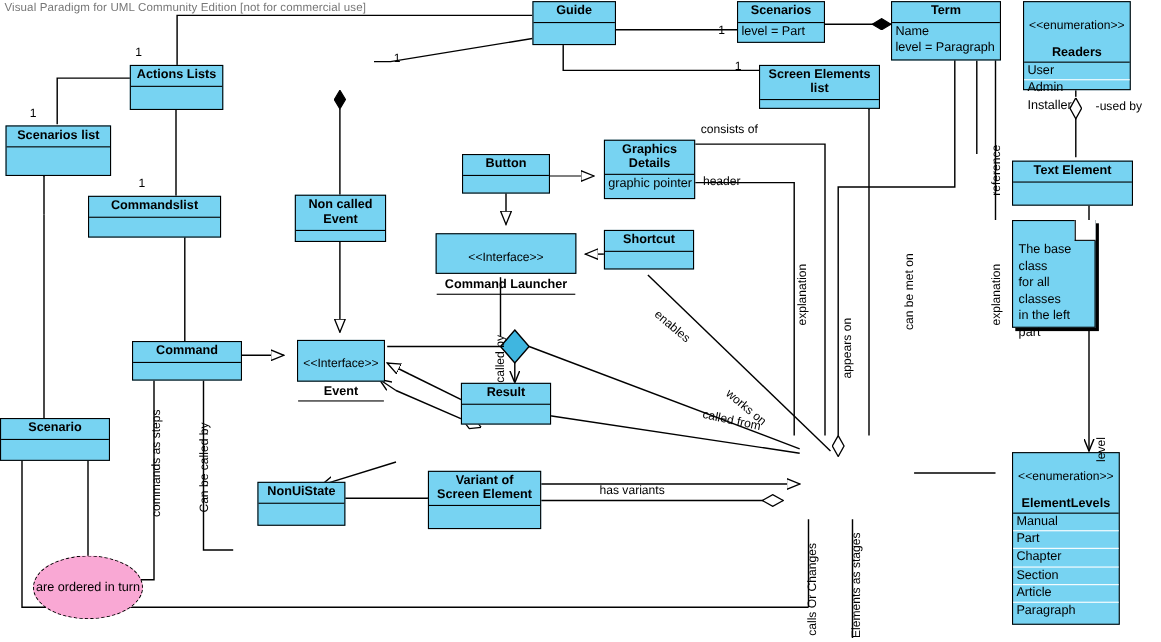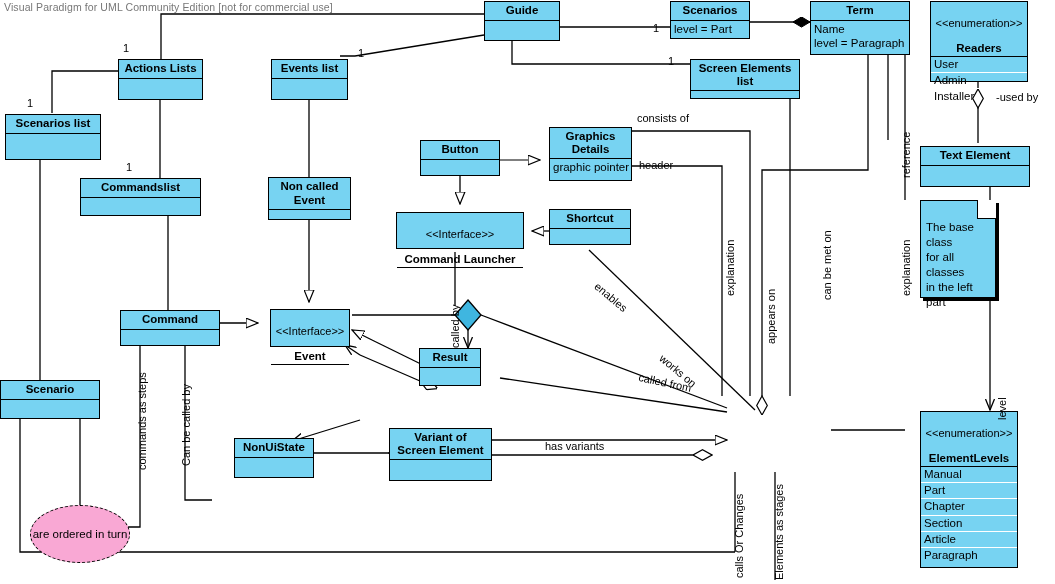--- a/index.html
+++ b/index.html
@@ -218,24 +218,20 @@
 
       <path d="M831,430 L905,430"></path>
     </g>
   </svg>
 
   <div class="cls" style="left:118px;top:59px;width:85px;height:41px;">
     <div class="hdr">Actions Lists</div>
     <div class="body"></div>
   </div>
 
-  <div class="cls" style="left:271px;top:59px;width:77px;height:41px;">
-    <div class="hdr">Events list</div>
-    <div class="body"></div>
-  </div>
 
   <div class="cls" style="left:5px;top:114px;width:96px;height:46px;">
     <div class="hdr">Scenarios list</div>
     <div class="body"></div>
   </div>
 
   <div class="cls" style="left:80px;top:178px;width:121px;height:38px;">
     <div class="hdr">Commandslist</div>
     <div class="body"></div>
   </div>
@@ -309,21 +305,21 @@
   </div>
 
   <div class="cls" style="left:270px;top:309px;width:80px;height:38px;">
     <div class="hdr" style="line-height:12.5px;">
       <span class="stereo">&lt;&lt;Interface&gt;&gt;</span>
       <span>Event</span>
     </div>
     <div class="body" style="min-height:7px;"></div>
   </div>
 
-  <div class="cls" style="left:419px;top:348px;width:62px;height:38px;">
+  <div class="cls" style="left:419px;top:348px;width:82px;height:38px;">
     <div class="hdr">Result</div>
     <div class="body"></div>
   </div>
 
   <div class="cls" style="left:210px;top:438px;width:80px;height:40px;margin-left:24px;">
     <div class="hdr">NonUiState</div>
     <div class="body"></div>
   </div>
 
   <div class="cls" style="left:389px;top:428px;width:103px;height:53px;">

